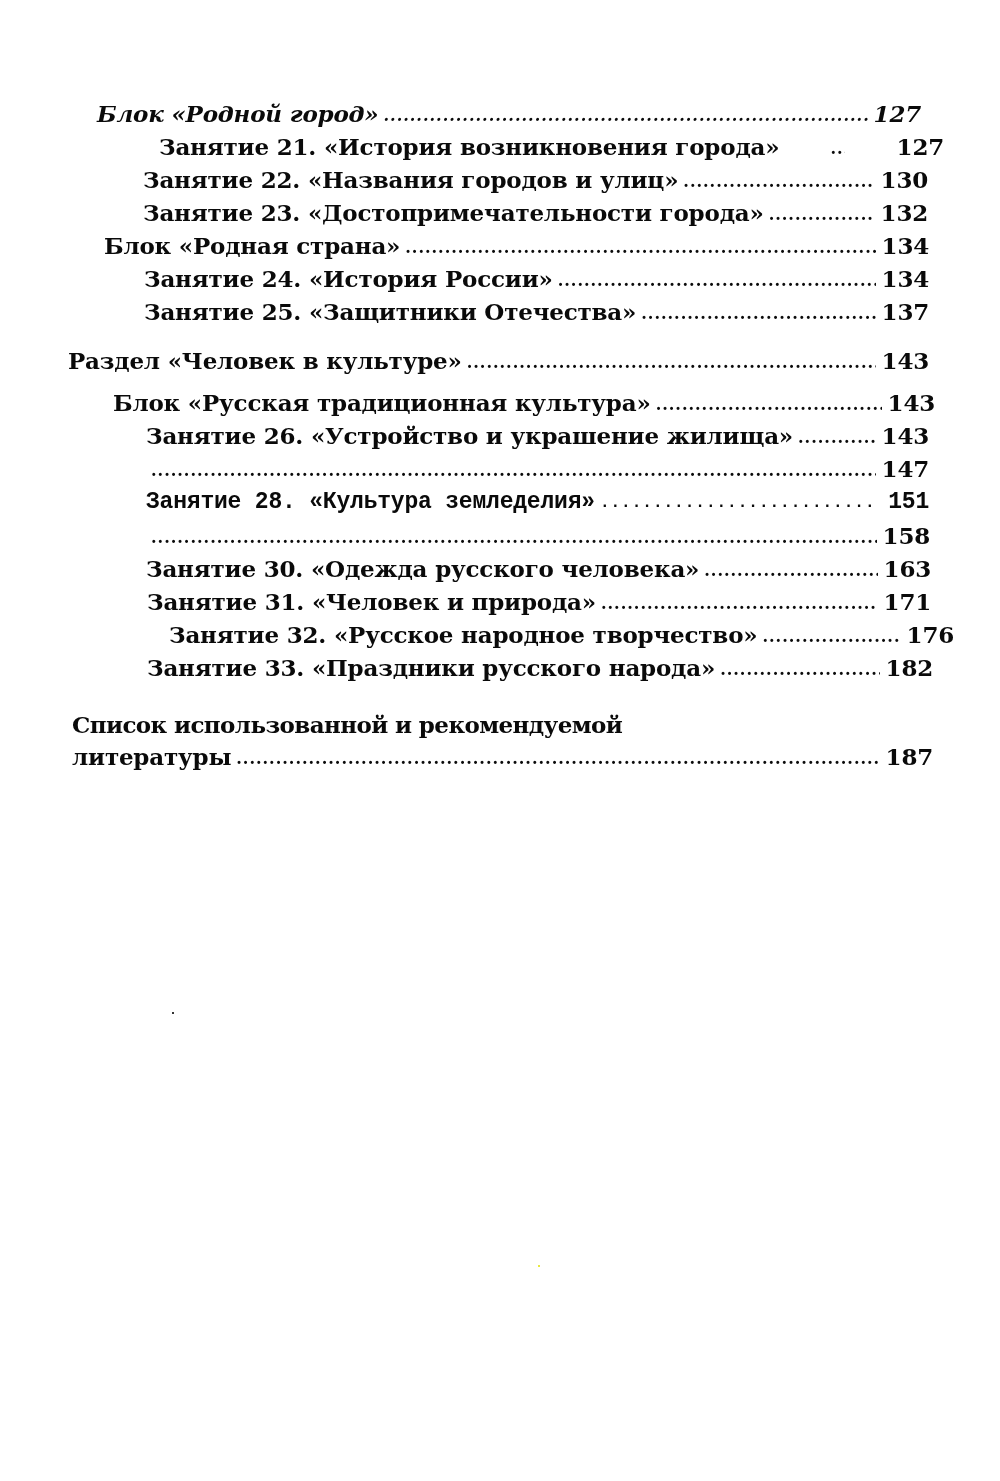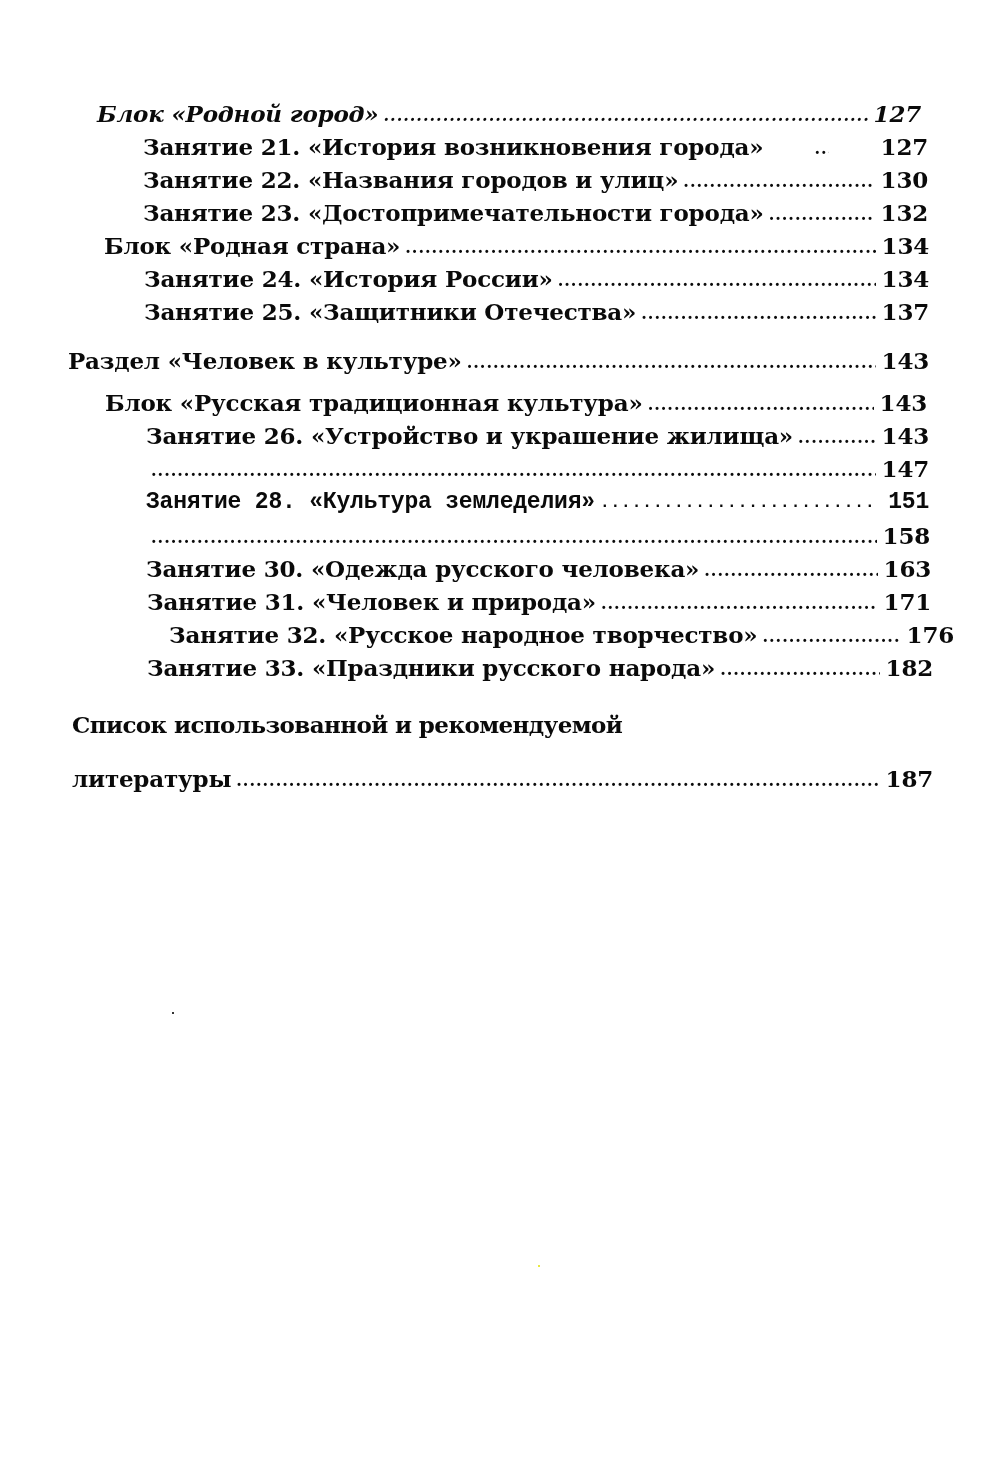--- a/index.html
+++ b/index.html
@@ -74,21 +74,21 @@
 </head>
 <body>
 
 <div class="toc">
 
   <div class="toc-line" style="left:97px; top:100px; width:824px;font-style:italic;">
     <span class="toc-title">Блок «Родной город»</span>
     <span class="leader"></span>
     <span class="toc-page">127</span>
   </div>
-  <div class="toc-line" style="left:143px; top:133px; width:785px;gap:46px;">
+  <div class="toc-line" style="left:159px; top:133px; width:785px;gap:46px;">
     <span class="toc-title">Занятие 21. «История возникновения города»</span>
     <span class="leader"></span>
     <span class="toc-page">127</span>
   </div>
   <div class="toc-line" style="left:143px; top:166px; width:785px;">
     <span class="toc-title">Занятие 22. «Названия городов и улиц»</span>
     <span class="leader"></span>
     <span class="toc-page">130</span>
   </div>
   <div class="toc-line" style="left:143px; top:199px; width:785px;">
@@ -112,21 +112,21 @@
     <span class="leader"></span>
     <span class="toc-page">137</span>
   </div>
 
   <div class="toc-line" style="left:68px; top:347px; width:861px;">
     <span class="toc-title">Раздел «Человек в культуре»</span>
     <span class="leader"></span>
     <span class="toc-page">143</span>
   </div>
 
-  <div class="toc-line" style="left:105px; top:389px; width:822px;">
+  <div class="toc-line" style="left:113px; top:389px; width:822px;">
     <span class="toc-title">Блок «Русская традиционная культура»</span>
     <span class="leader"></span>
     <span class="toc-page">143</span>
   </div>
   <div class="toc-line" style="left:146px; top:422px; width:783px;">
     <span class="toc-title">Занятие 26. «Устройство и украшение жилища»</span>
     <span class="leader"></span>
     <span class="toc-page">143</span>
   </div>
   <div class="toc-line" style="left:146px; top:455px; width:783px;">
@@ -157,21 +157,21 @@
     <span class="leader"></span>
     <span class="toc-page">176</span>
   </div>
   <div class="toc-line" style="left:147px; top:654px; width:786px;">
     <span class="toc-title">Занятие 33. «Праздники русского народа»</span>
     <span class="leader"></span>
     <span class="toc-page">182</span>
   </div>
 
   <div class="toc-two-line-first" style="left:72px; top:711px;">Список использованной и рекомендуемой</div>
-  <div class="toc-line" style="left:72px; top:743px; width:861px;margin-top:22px;">
+  <div class="toc-line" style="left:72px; top:743px; width:861px;">
     <span class="toc-title">литературы</span>
     <span class="leader"></span>
     <span class="toc-page">187</span>
   </div>
 
 </div>
 
 <div class="speck" style="left:172px; top:1012px;"></div>
 <div class="speck yellow" style="left:538px; top:1265px;"></div>
 

